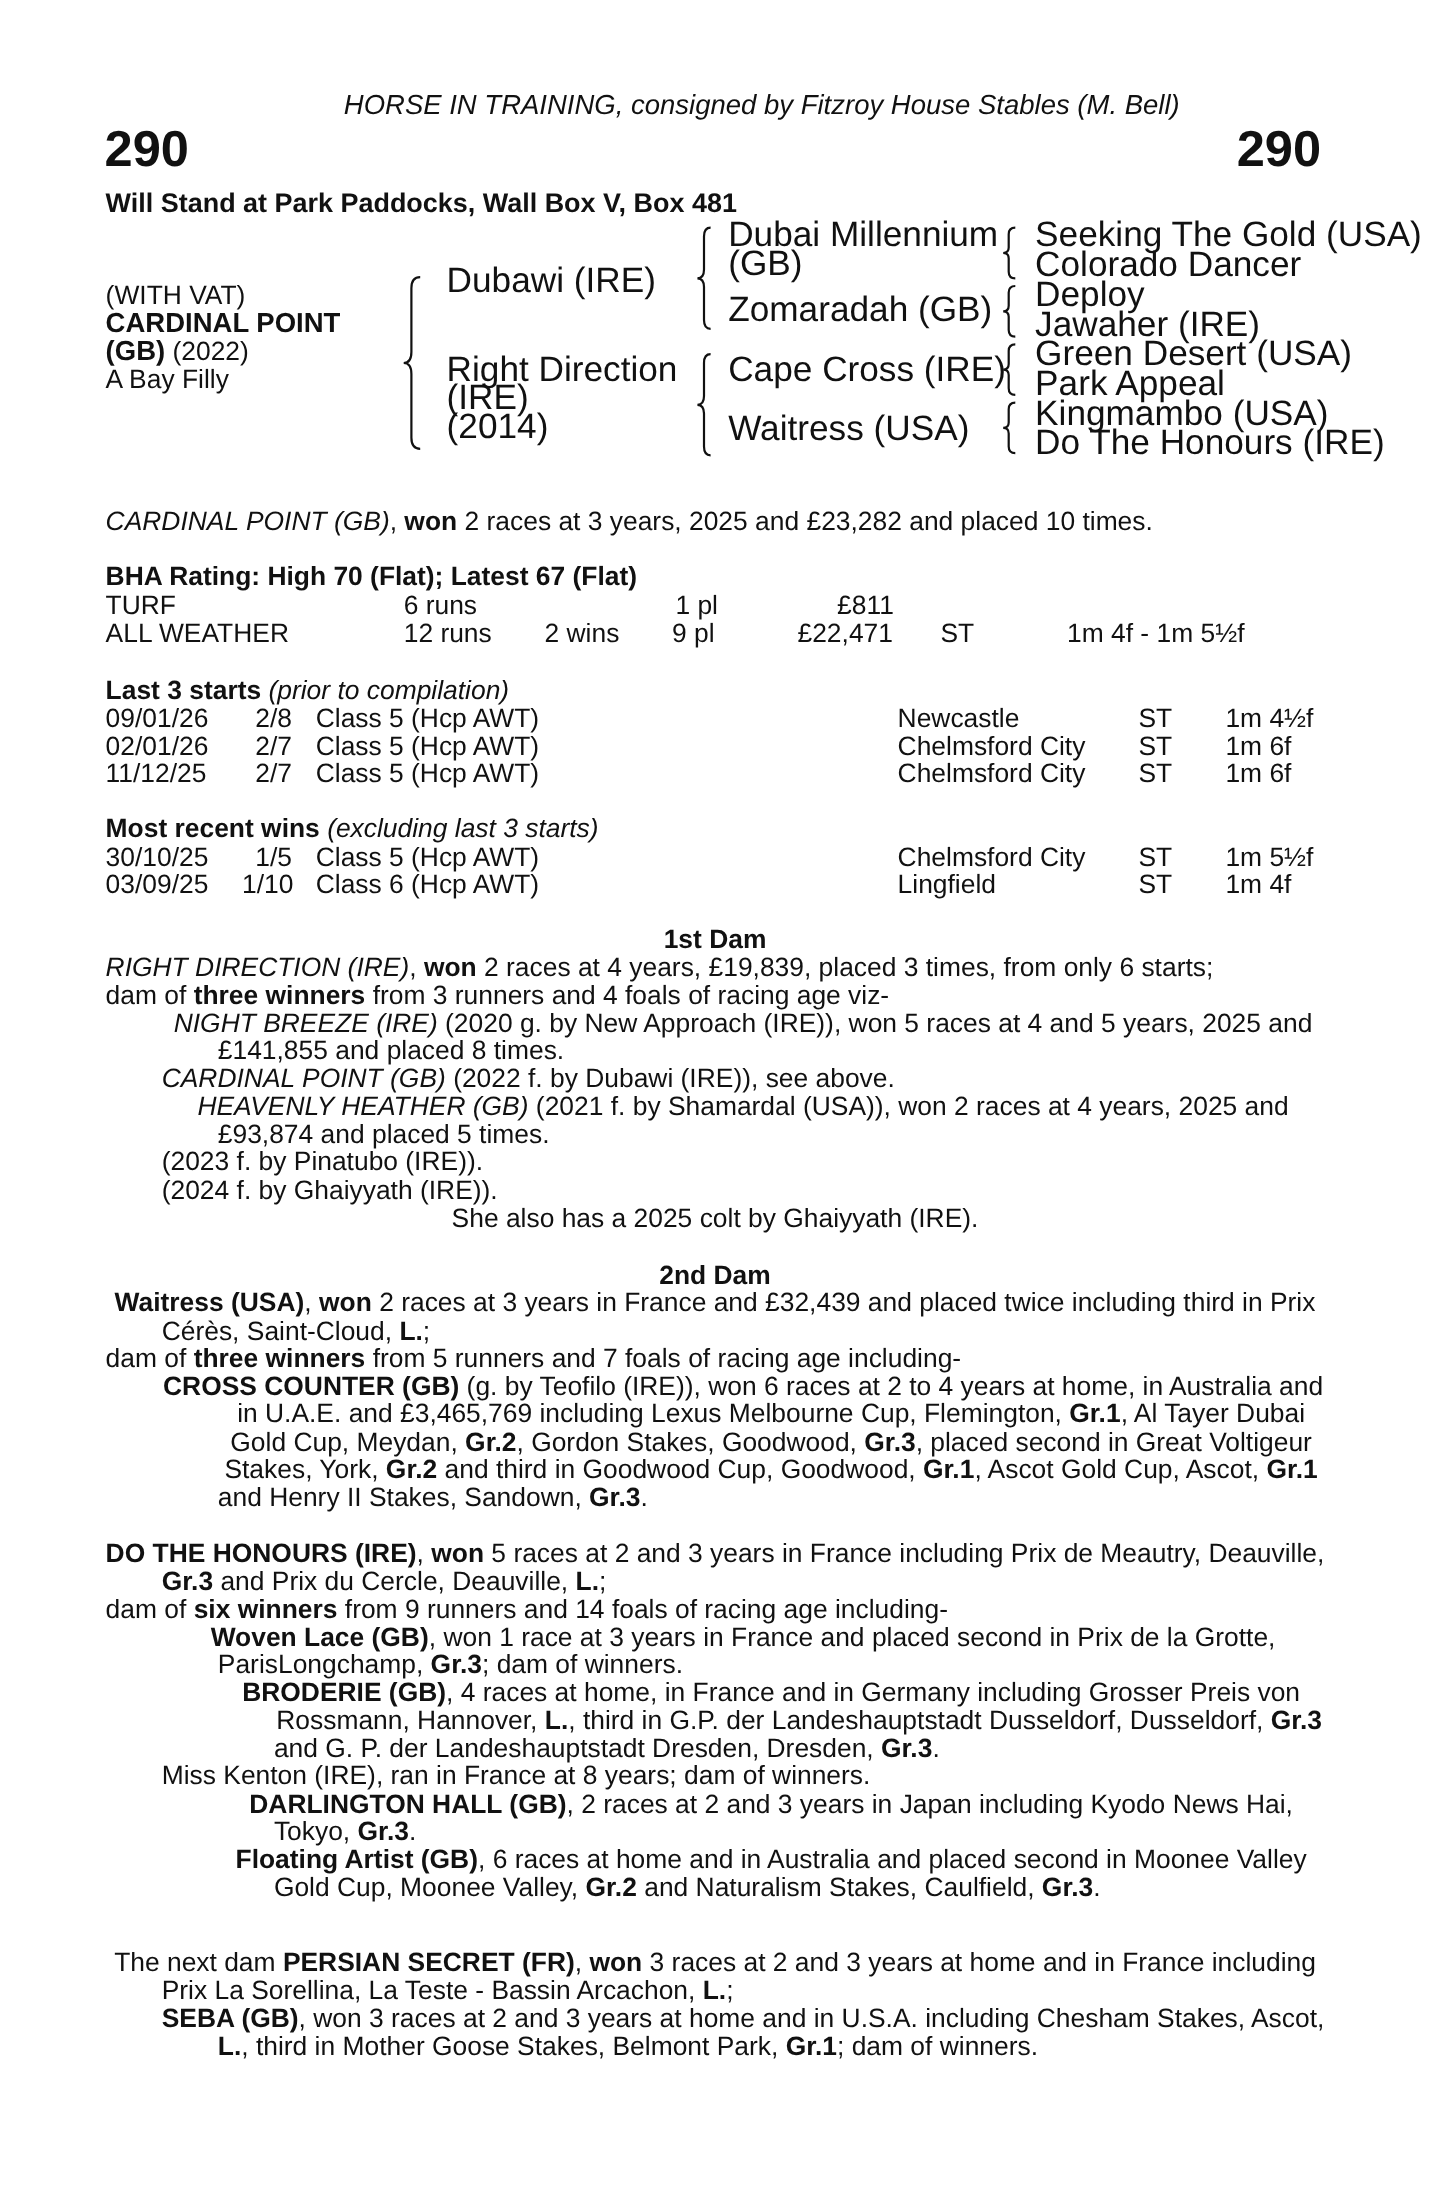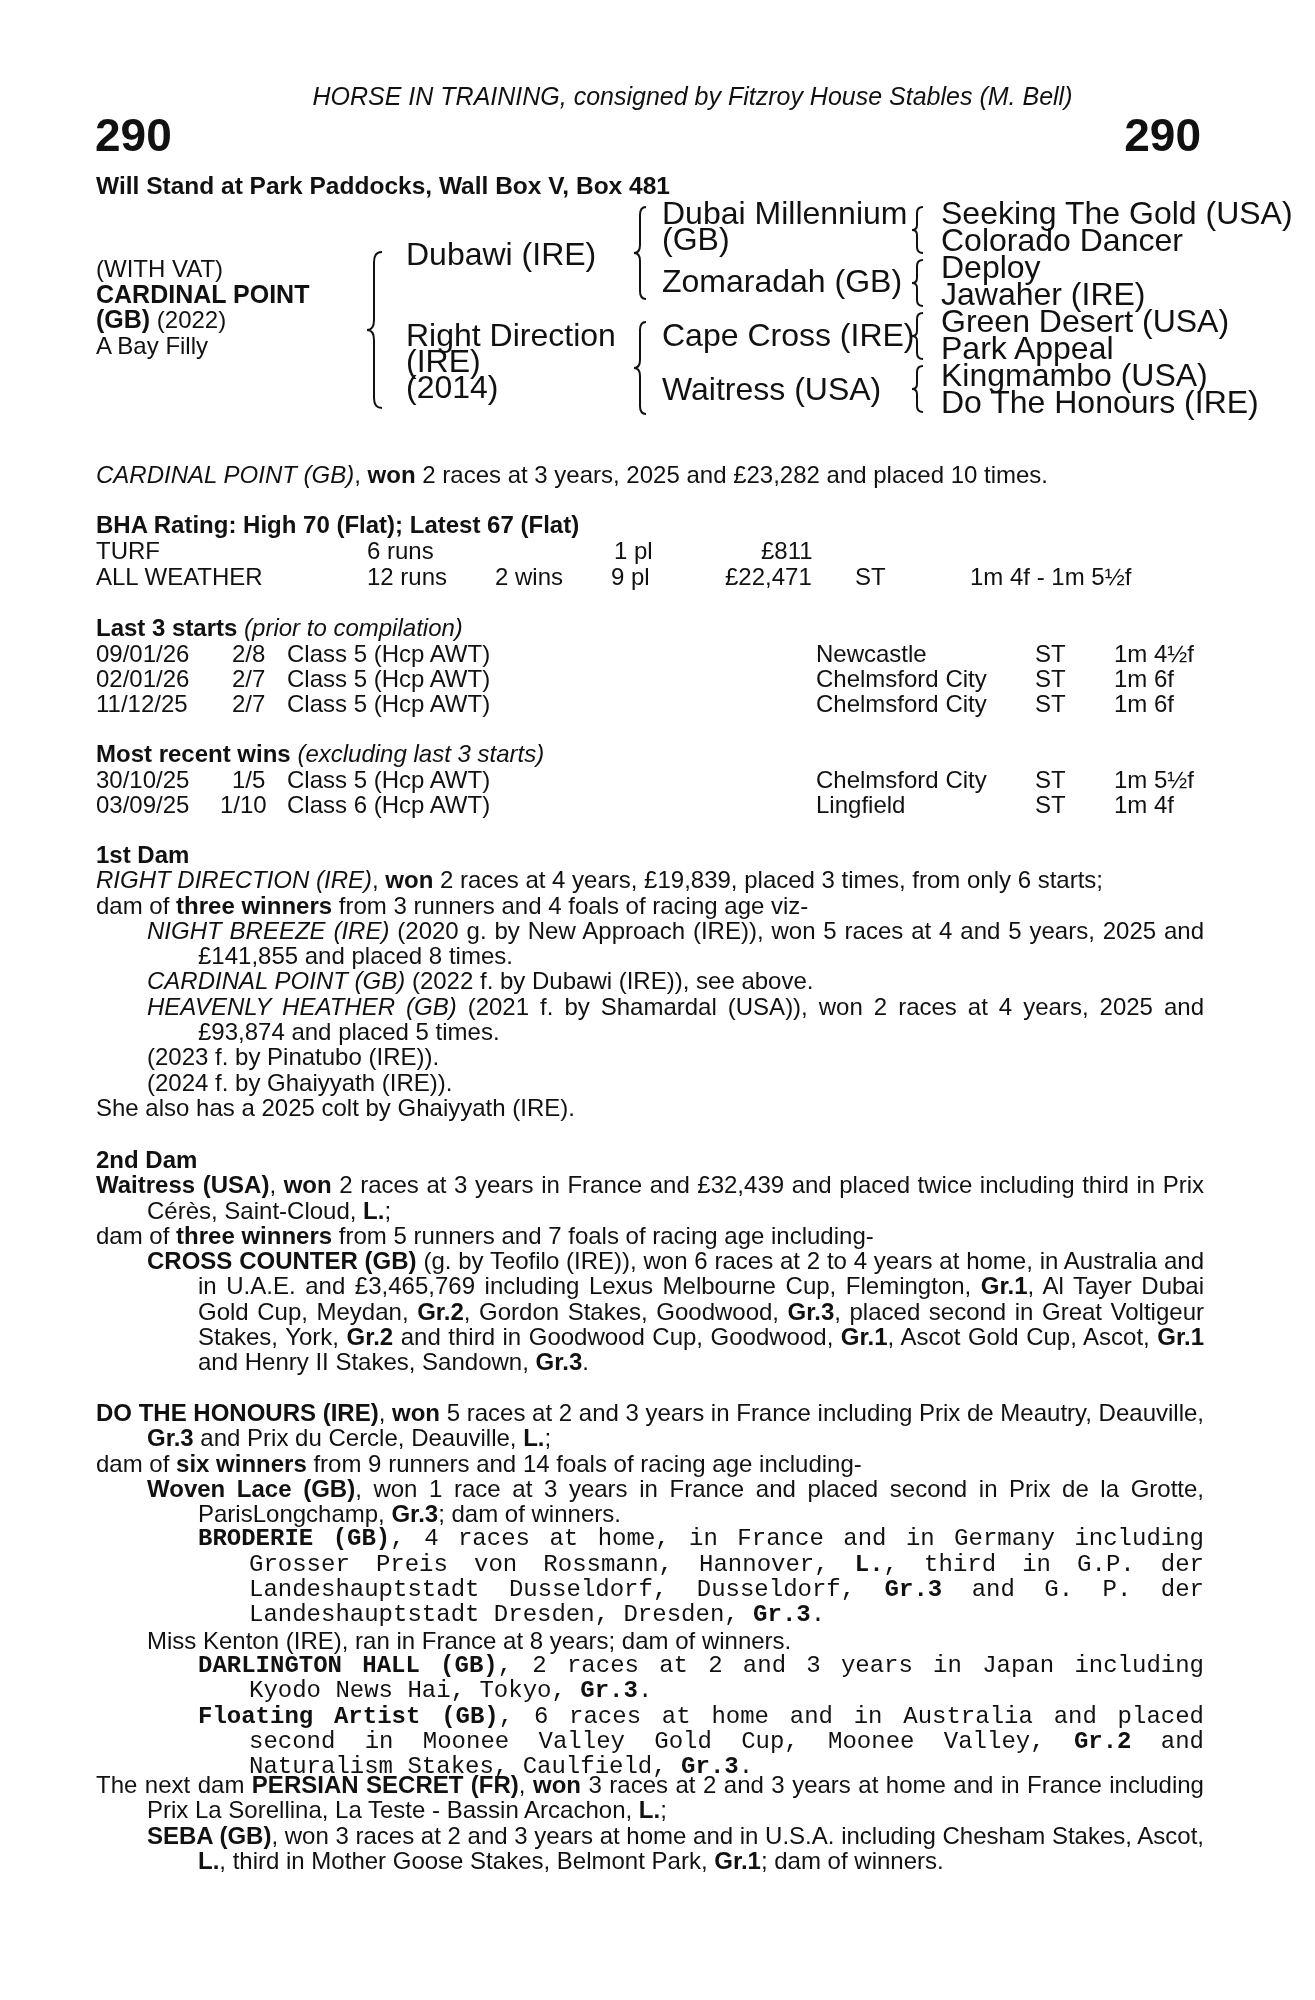--- a/index.html
+++ b/index.html
@@ -19,23 +19,23 @@
   
   #horse-block { left: 96px; top: 256px; font-size: 24px; line-height: 25.5px; white-space: normal; width: 260px; }
   #horse-block .nm { font-weight: bold; font-size: 25px; }
   .brace { position: absolute; }
   .ped { font-size: 32px; line-height: 26px; }
 
   
   .sec-head { font-weight: bold; font-size: 24px; }
   .row { position: absolute; font-size: 24px; line-height: 25.5px; white-space: nowrap; }
   .para { position: absolute; left: 96px; width: 1108px; font-size: 24px; line-height: 25.3px; }
-  .para p { margin: 0; }
+  .para p { margin: 0; text-align: center; }
   .l1 { margin-left: 51px !important; padding-left: 51px; text-indent: -51px; text-align: justify; text-align-last: left; }
-  .l2 { margin-left: 102px !important; padding-left: 51px; text-indent: -51px; text-align: justify; text-align-last: left; font-family: Liberation Mono, monospace; }
+  .l2 { margin-left: 102px !important; padding-left: 51px; text-indent: -51px; text-align: justify; text-align-last: left; }
   .l0 { padding-left: 51px; text-indent: -51px; text-align: justify; text-align-last: left; }
 </style>
 </head>
 <body>
 
 <div class="abs" id="header-line">HORSE IN TRAINING, consigned by Fitzroy House Stables (M. Bell)</div>
 <div class="abs" id="lot-left">290</div>
 <div class="abs" id="lot-right">290</div>
 <div class="abs" id="stand-line">Will Stand at Park Paddocks, Wall Box V, Box 481</div>
 

